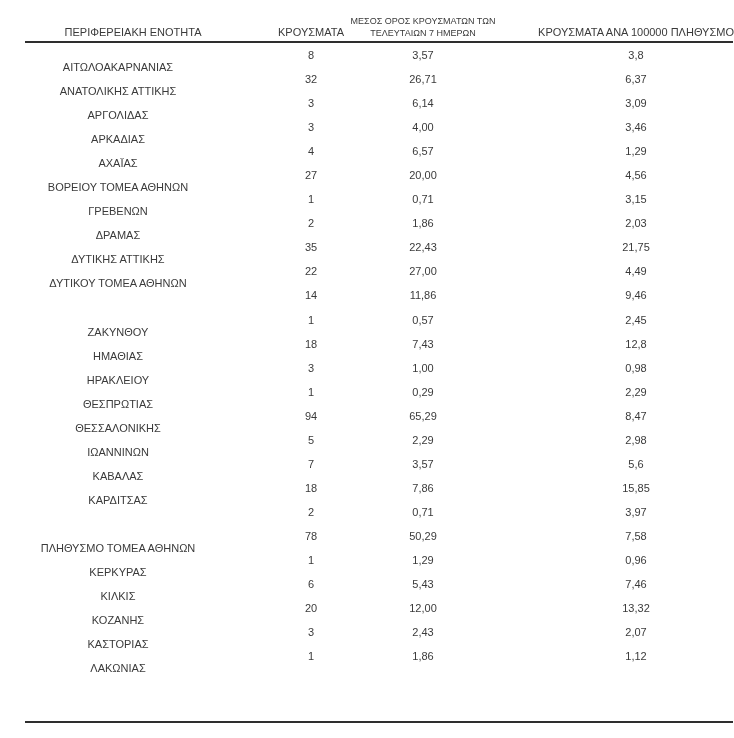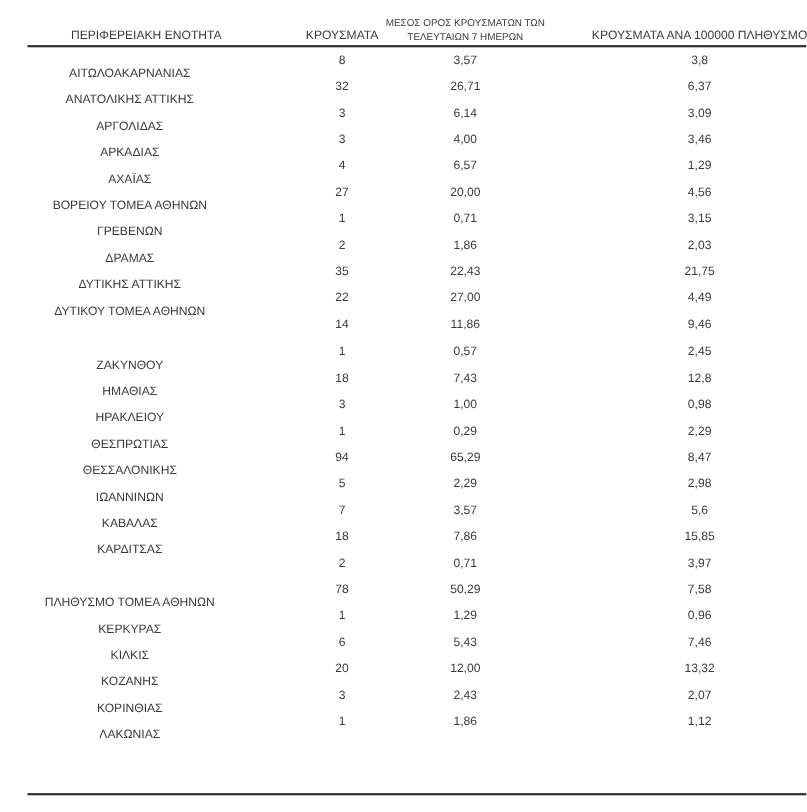--- a/index.html
+++ b/index.html
@@ -218,21 +218,21 @@
         <div class="cell c3">5,43</div>
         <div class="cell c4">7,46</div>
       </div>
       <div class="row">
         <div class="cell c1">ΚΟΖΑΝΗΣ</div>
         <div class="cell c2">20</div>
         <div class="cell c3">12,00</div>
         <div class="cell c4">13,32</div>
       </div>
       <div class="row">
-        <div class="cell c1">ΚΟΡΙΝΘΙΑΣ</div>
+        <div class="cell c1">ΚΑΣΤΟΡΙΑΣ</div>
         <div class="cell c2">3</div>
         <div class="cell c3">2,43</div>
         <div class="cell c4">2,07</div>
       </div>
       <div class="row">
         <div class="cell c1">ΛΑΚΩΝΙΑΣ</div>
         <div class="cell c2">1</div>
         <div class="cell c3">1,86</div>
         <div class="cell c4">1,12</div>
       </div>

